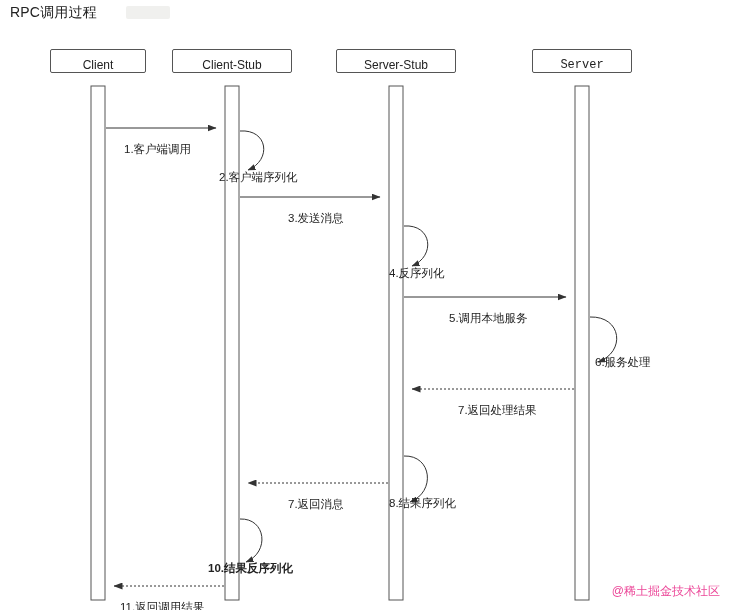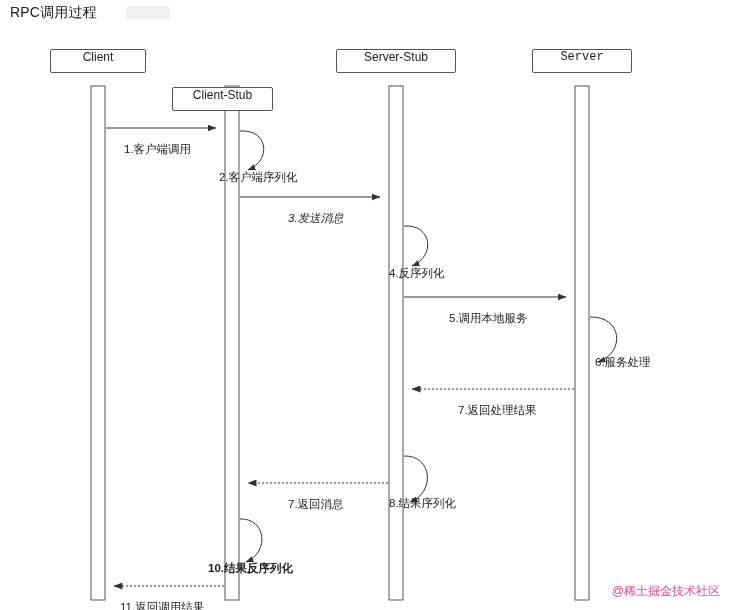--- a/index.html
+++ b/index.html
@@ -30,21 +30,21 @@
     letter-spacing: 0.2px;
   }
   .actor-box {
     position: absolute;
     border: 1px solid #555555;
     background: #ffffff;
     border-radius: 2px;
     font-size: 12px;
     color: #222222;
     display: flex;
-    align-items: flex-start;
+    align-items: flex-end;
     justify-content: center;
     box-sizing: border-box;
   }
   .msg-label {
     position: absolute;
     font-size: 11.5px;
     color: #222222;
     white-space: nowrap;
     margin-top: 24px;
   }
@@ -139,33 +139,33 @@
   </g>
 
   <g>
     <line x1="224" y1="586" x2="114" y2="586" stroke="#333333" stroke-width="1" stroke-dasharray="2,2" marker-end="url(#arrow-left)"></line>
   </g>
 </svg>
 
 <div class="actor-box" style="left:50px; top:49px; width:96px; height:24px;">
   <span>Client</span>
 </div>
-<div class="actor-box" style="left:172px; top:49px; width:101px; height:24px;margin-top:38px;">
+<div class="actor-box" style="left:172px; top:49px; width:120px; height:24px;">
   <span>Client-Stub</span>
 </div>
 <div class="actor-box" style="left:336px; top:49px; width:120px; height:24px;">
   <span>Server-Stub</span>
 </div>
 <div class="actor-box" style="left:532px; top:49px; width:100px; height:24px;font-family:Liberation Mono, monospace;">
   <span>Server</span>
 </div>
 
 <div class="msg-label" style="left:124px; top:118px;">1.客户端调用</div>
 <div class="msg-label" style="left:219px; top:146px;text-align:right;">2.客户端序列化</div>
-<div class="msg-label" style="left:288px; top:187px;font-style:italic;">3.发送消息</div>
+<div class="msg-label" style="left:288px; top:187px;">3.发送消息</div>
 <div class="msg-label" style="left:389px; top:242px;">4.反序列化</div>
 <div class="msg-label" style="left:449px; top:287px;">5.调用本地服务</div>
 <div class="msg-label" style="left:595px; top:331px;">6.服务处理</div>
 <div class="msg-label" style="left:458px; top:379px;text-align:center;">7.返回处理结果</div>
 <div class="msg-label" style="left:389px; top:472px;">8.结果序列化</div>
 <div class="msg-label" style="left:288px; top:473px;">7.返回消息</div>
 <div class="msg-label" style="left:208px; top:537px;font-weight:bold;">10.结果反序列化</div>
 <div class="msg-label" style="left:120px; top:576px;">11.返回调用结果</div>
 
 <div class="watermark">@稀土掘金技术社区</div>

